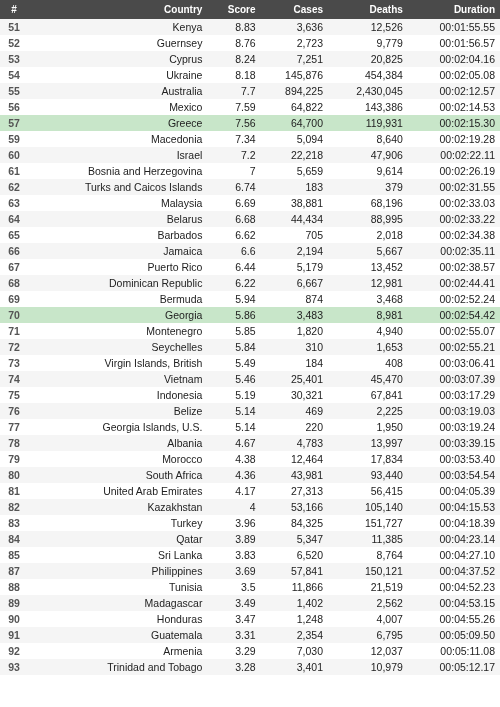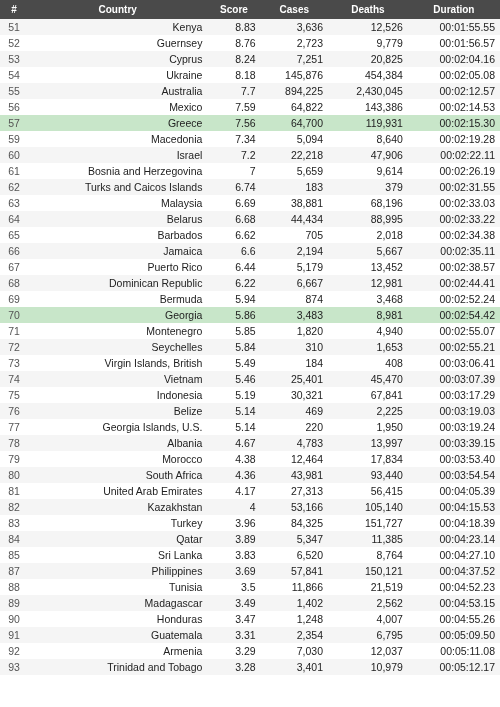--- a/index.html
+++ b/index.html
@@ -13,36 +13,37 @@
     table {
       width: 100%;
       border-collapse: collapse;
     }
     thead tr {
       background: #4a4a4a;
       color: #fff;
     }
     thead th {
       padding: 4px 5px;
+      text-align: right;
       font-weight: bold;
       font-size: 10px;
       white-space: nowrap;
     }
     thead th:nth-child(1) { text-align: center; width: 28px; }
-    thead th:nth-child(2) { text-align: center; }
+    thead th:nth-child(2) { text-align: right; }
     tbody tr:nth-child(odd) { background: #f5f5f5; }
     tbody tr:nth-child(even) { background: #fff; }
     tbody td {
       padding: 2px 5px;
       text-align: right;
       font-size: 10.5px;
       color: #222;
       white-space: nowrap;
     }
-    tbody td:nth-child(1) { text-align: center; color: #555; }
+    tbody td:nth-child(1) { text-align: center; color: #555; font-weight: bold; }
     tbody td:nth-child(2) { text-align: right; }
     .highlight {
       background: #c8e6c9 !important;
     }
   </style>
 </head>
 <body>
 
 <table>
   <thead>

